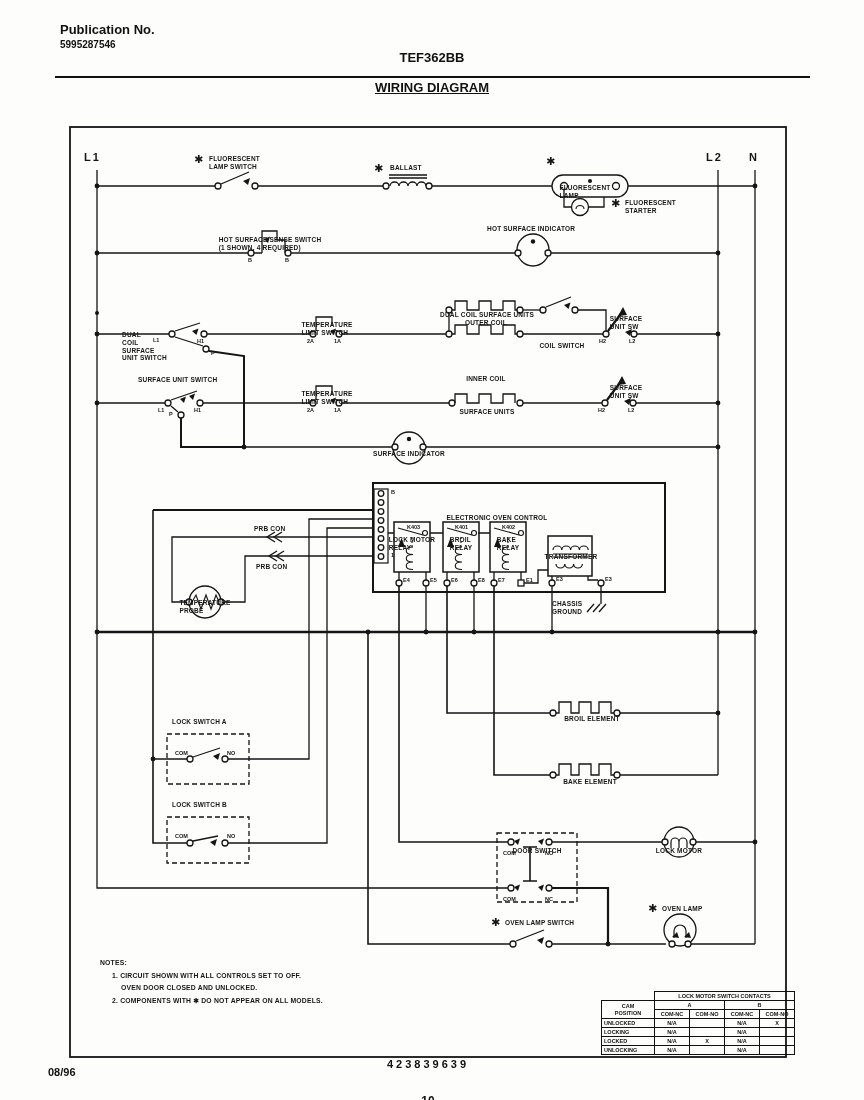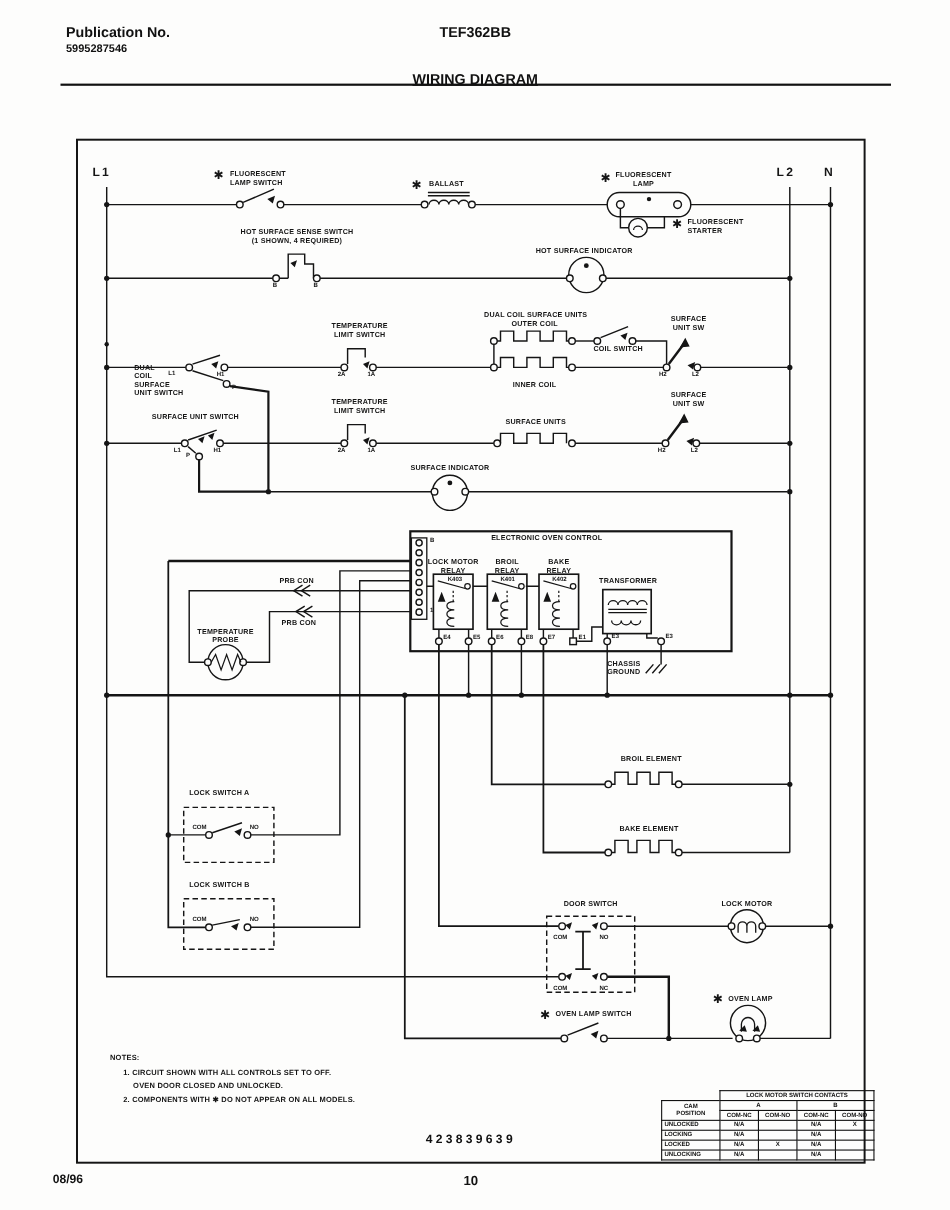--- a/index.html
+++ b/index.html
@@ -2,21 +2,21 @@
 <html><head>
 <meta charset="utf-8">
 <style>
   html,body{margin:0;padding:0;background:#e8e8e8;}
   .page{position:relative;width:864px;height:1100px;background:#fdfdfc;overflow:hidden;
         font-family:"Liberation Sans",sans-serif;color:#151515;}
   svg{position:absolute;left:0;top:0;}
   .hdr{position:absolute;font-family:"Liberation Sans",sans-serif;font-weight:bold;color:#111;}
   .lbl{position:absolute;font-family:"Liberation Sans",sans-serif;font-weight:bold;font-size:6.5px;
        line-height:1.2;letter-spacing:.2px;color:#151515;white-space:pre-line;}
-  .c{transform:translateX(-50%);text-align:center;}
+  .c{transform:translateX(-50%);margin-top:28px;}
   .term{font-size:5.5px;letter-spacing:0;}
   .bus{font-size:11px;letter-spacing:2px;}
   .ast{position:absolute;font:bold 11px "DejaVu Sans",sans-serif;color:#151515;line-height:1;}
   .rule{position:absolute;left:55px;top:76px;width:755px;height:2px;background:#111;}
   .title-underline{text-decoration:underline;}
   .note{font-size:6.8px;}
   table.contacts{position:absolute;left:601px;top:991px;border-collapse:collapse;
        font-family:"Liberation Sans",sans-serif;font-weight:bold;font-size:5.5px;color:#111;}
   table.contacts td{border:1px solid #111;text-align:center;padding:0 1px;height:8px;min-width:32px;}
   table.contacts td.nb{border:none;}
@@ -25,21 +25,21 @@
   .pn{letter-spacing:3px;}
 </style>
 </head>
 <body>
 
 <div class="page">
 
   <div class="hdr" style="left:60px;top:22px;font-size:13px;">Publication No.</div>
   <div class="hdr" style="left:60px;top:39px;font-size:10px;">5995287546</div>
   <div class="hdr c" style="left:432px;top:22px;font-size:13px;">TEF362BB</div>
-  <div class="hdr c title-underline" style="left:432px;top:64px;font-size:13px;">WIRING DIAGRAM</div>
+  <div class="hdr c title-underline" style="left:432px;top:52px;font-size:13px;">WIRING DIAGRAM</div>
   <div class="rule"></div>
 
   <svg width="864" height="1100" viewBox="0 0 864 1100">
     <g fill="none" stroke="#151515" stroke-width="1.3">
 
       <rect x="70" y="127" width="716" height="930" stroke-width="1.8"></rect>
 
       <g>
         <path d="M97 170 V888 H508"></path>
         <path d="M718 170 V775"></path>

